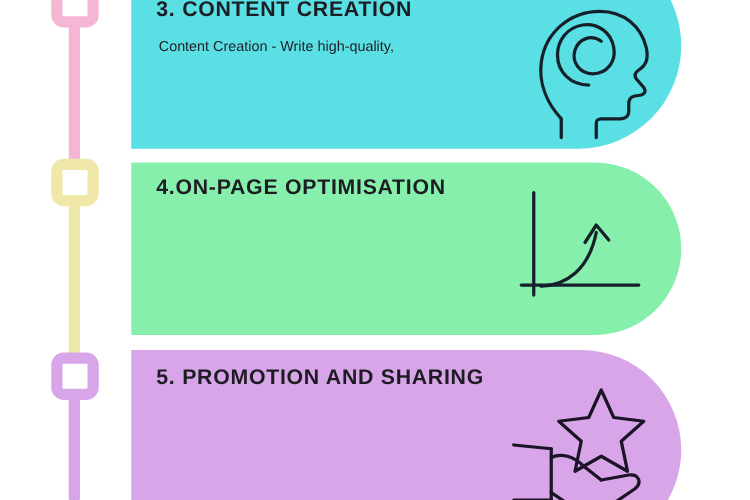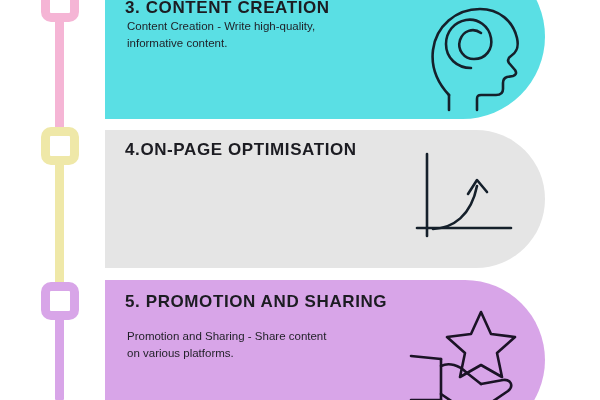--- a/index.html
+++ b/index.html
@@ -104,63 +104,58 @@
     <div class="rail-line" style="left:55px; top:160px; height:128px; background:#EFE8A8;"></div>
     <div class="rail-marker" style="left:41px; top:127px; border-color:#EFE8A8;"></div>
 
     <div class="rail-line" style="left:55px; top:315px; height:85px; background:#D8A5E8;"></div>
     <div class="rail-marker" style="left:41px; top:282px; border-color:#D8A5E8;"></div>
   </div>
 
   <div class="card" style="top:-46px; height:165px; width:440px; background:#5ADFE4;">
     <div class="card-inner">
       <div class="card-title" style="top:44px;">3. CONTENT CREATION</div>
-      <div class="card-body" style="top:64px;">
+      <div class="card-body" style="top:76px;">
         <span class="line">Content Creation - Write high-quality,</span>
-        <span class="line">informative content.</span>
       </div>
 
       <div class="card-icon" style="left:318px; top:46px; width:110px; height:110px;">
         <svg viewBox="0 0 110 110" width="110" height="110" fill="none" stroke="#15202b" stroke-width="2.6" stroke-linecap="round" stroke-linejoin="round">
           <path d="M26 95 C14 82 8 66 10 50 C13 26 33 9 57 9 C76 9 90 21 94 38
                    C96 47 94 52 88 56 C85 58 84 60 86 63 L92 70 C94 73 93 75 90 76 L84 77
                    C81 78 80 80 80 83 L80 89 C80 93 77 95 73 95 L58 95
                    C55 95 54 96 54 99 L54 110"></path>
           <path d="M26 95 L26 110"></path>
           <path d="M58 33 C50 27 40 31 37 40 C34 50 41 59 51 59 C63 59 70 49 68 38
                    C66 26 55 18 43 20 C31 22 23 32 23 44 C23 58 34 68 48 68"></path>
         </svg>
       </div>
     </div>
   </div>
 
-  <div class="card" style="top:130px; height:138px; width:440px; background:#e5e5e5;">
+  <div class="card" style="top:130px; height:138px; width:440px; background:#86efac;">
     <div class="card-inner">
       <div class="card-title" style="top:10px;">4.ON-PAGE OPTIMISATION</div>
       <div class="card-body" style="top:46px;">
       </div>
 
       <div class="card-icon" style="left:310px; top:20px; width:110px; height:100px;">
         <svg viewBox="0 0 110 100" width="110" height="100" fill="none" stroke="#15202b" stroke-width="2.6" stroke-linecap="round" stroke-linejoin="round">
           <path d="M12 4 L12 86"></path>
           <path d="M2 78 L96 78"></path>
           <path d="M18 79 C38 78 56 66 62 36"></path>
           <path d="M53 44 L62 30 L72 42"></path>
         </svg>
       </div>
     </div>
   </div>
 
   <div class="card" style="top:280px; height:160px; width:440px; background:#D8A5E8;">
     <div class="card-inner">
       <div class="card-title" style="top:12px;">5. PROMOTION AND SHARING</div>
-      <div class="card-body" style="top:48px;">
-        <span class="line">Promotion and Sharing - Share content</span>
-        <span class="line">on various platforms.</span>
-      </div>
 
       <div class="card-icon" style="left:300px; top:24px; width:125px; height:115px;">
         <svg viewBox="0 0 125 115" width="125" height="115" fill="none" stroke="#1b1326" stroke-width="2.6" stroke-linecap="round" stroke-linejoin="round">
           <path d="M76 8 L86 30 L110 33 L92 49 L97 73 L76 61 L55 73 L60 49 L42 33 L66 30 Z"></path>
           <path d="M6 52 L36 55"></path>
           <path d="M36 55 L36 96"></path>
           <path d="M6 96 L36 96"></path>
           <path d="M36 62 C44 58 54 61 62 69 L76 80"></path>
           <path d="M76 80 L98 76 C106 75 109 82 103 87 L78 104 C70 109 62 108 55 103 L36 90"></path>
         </svg>

